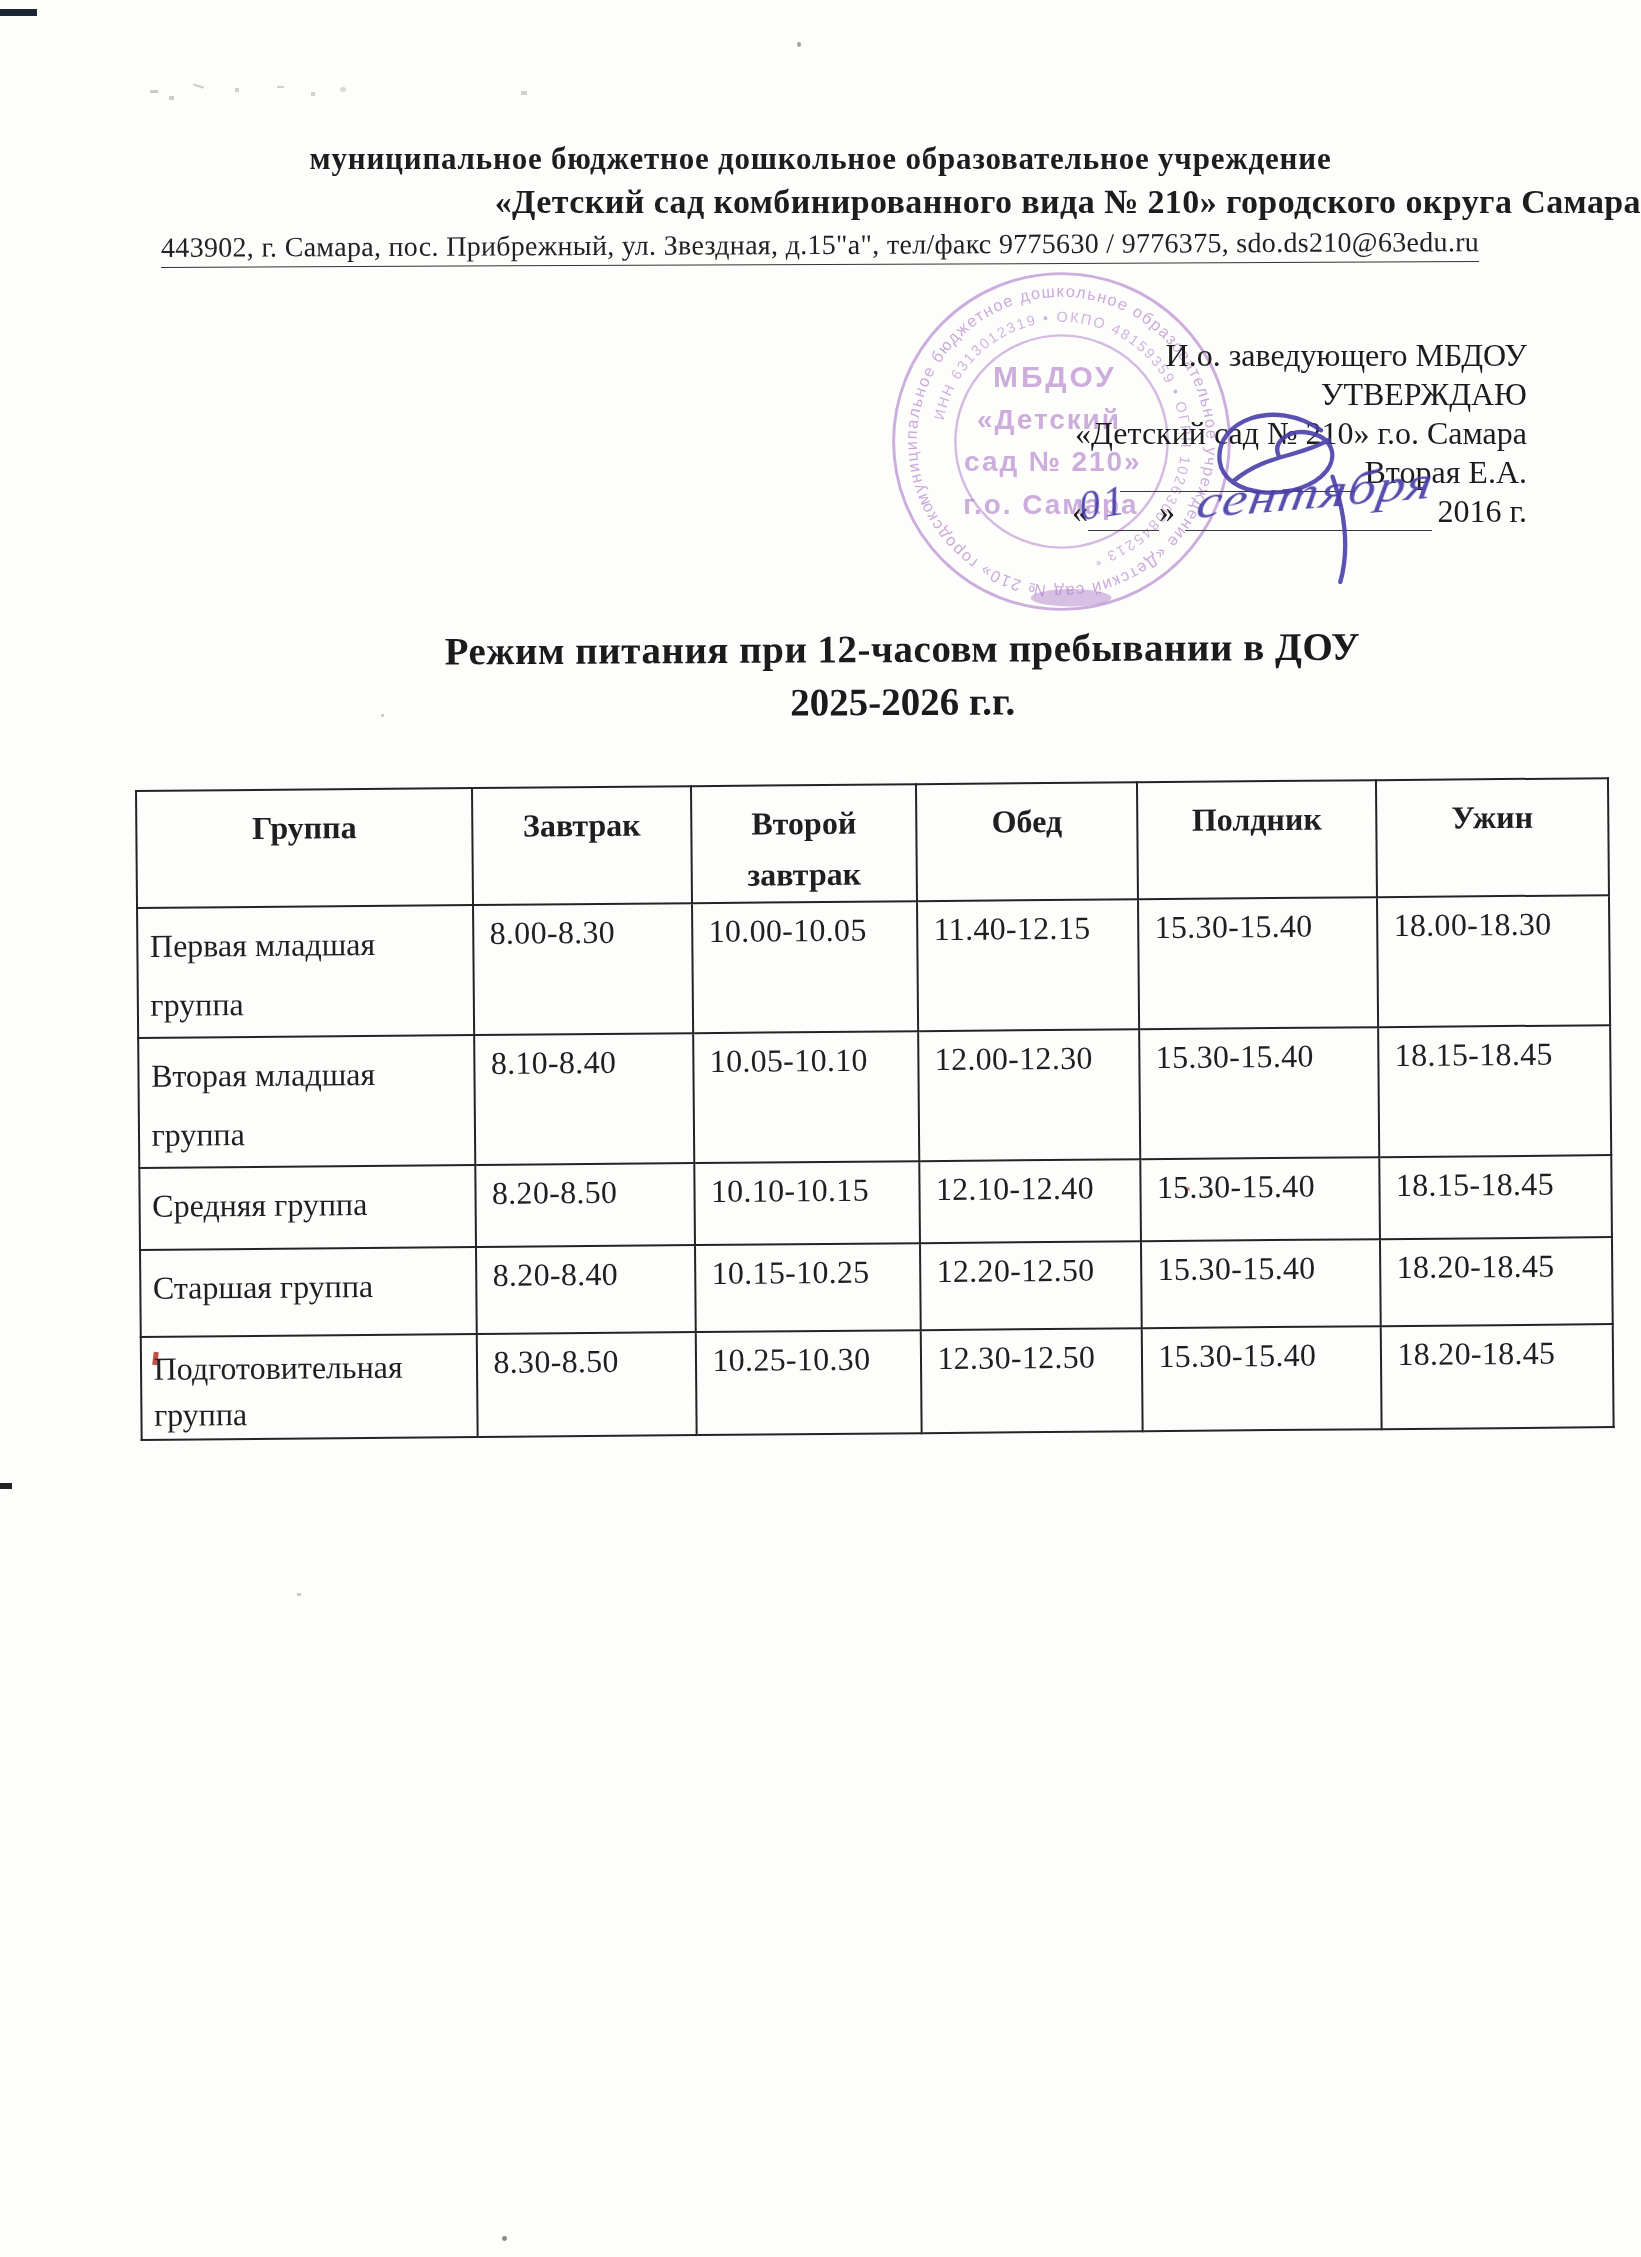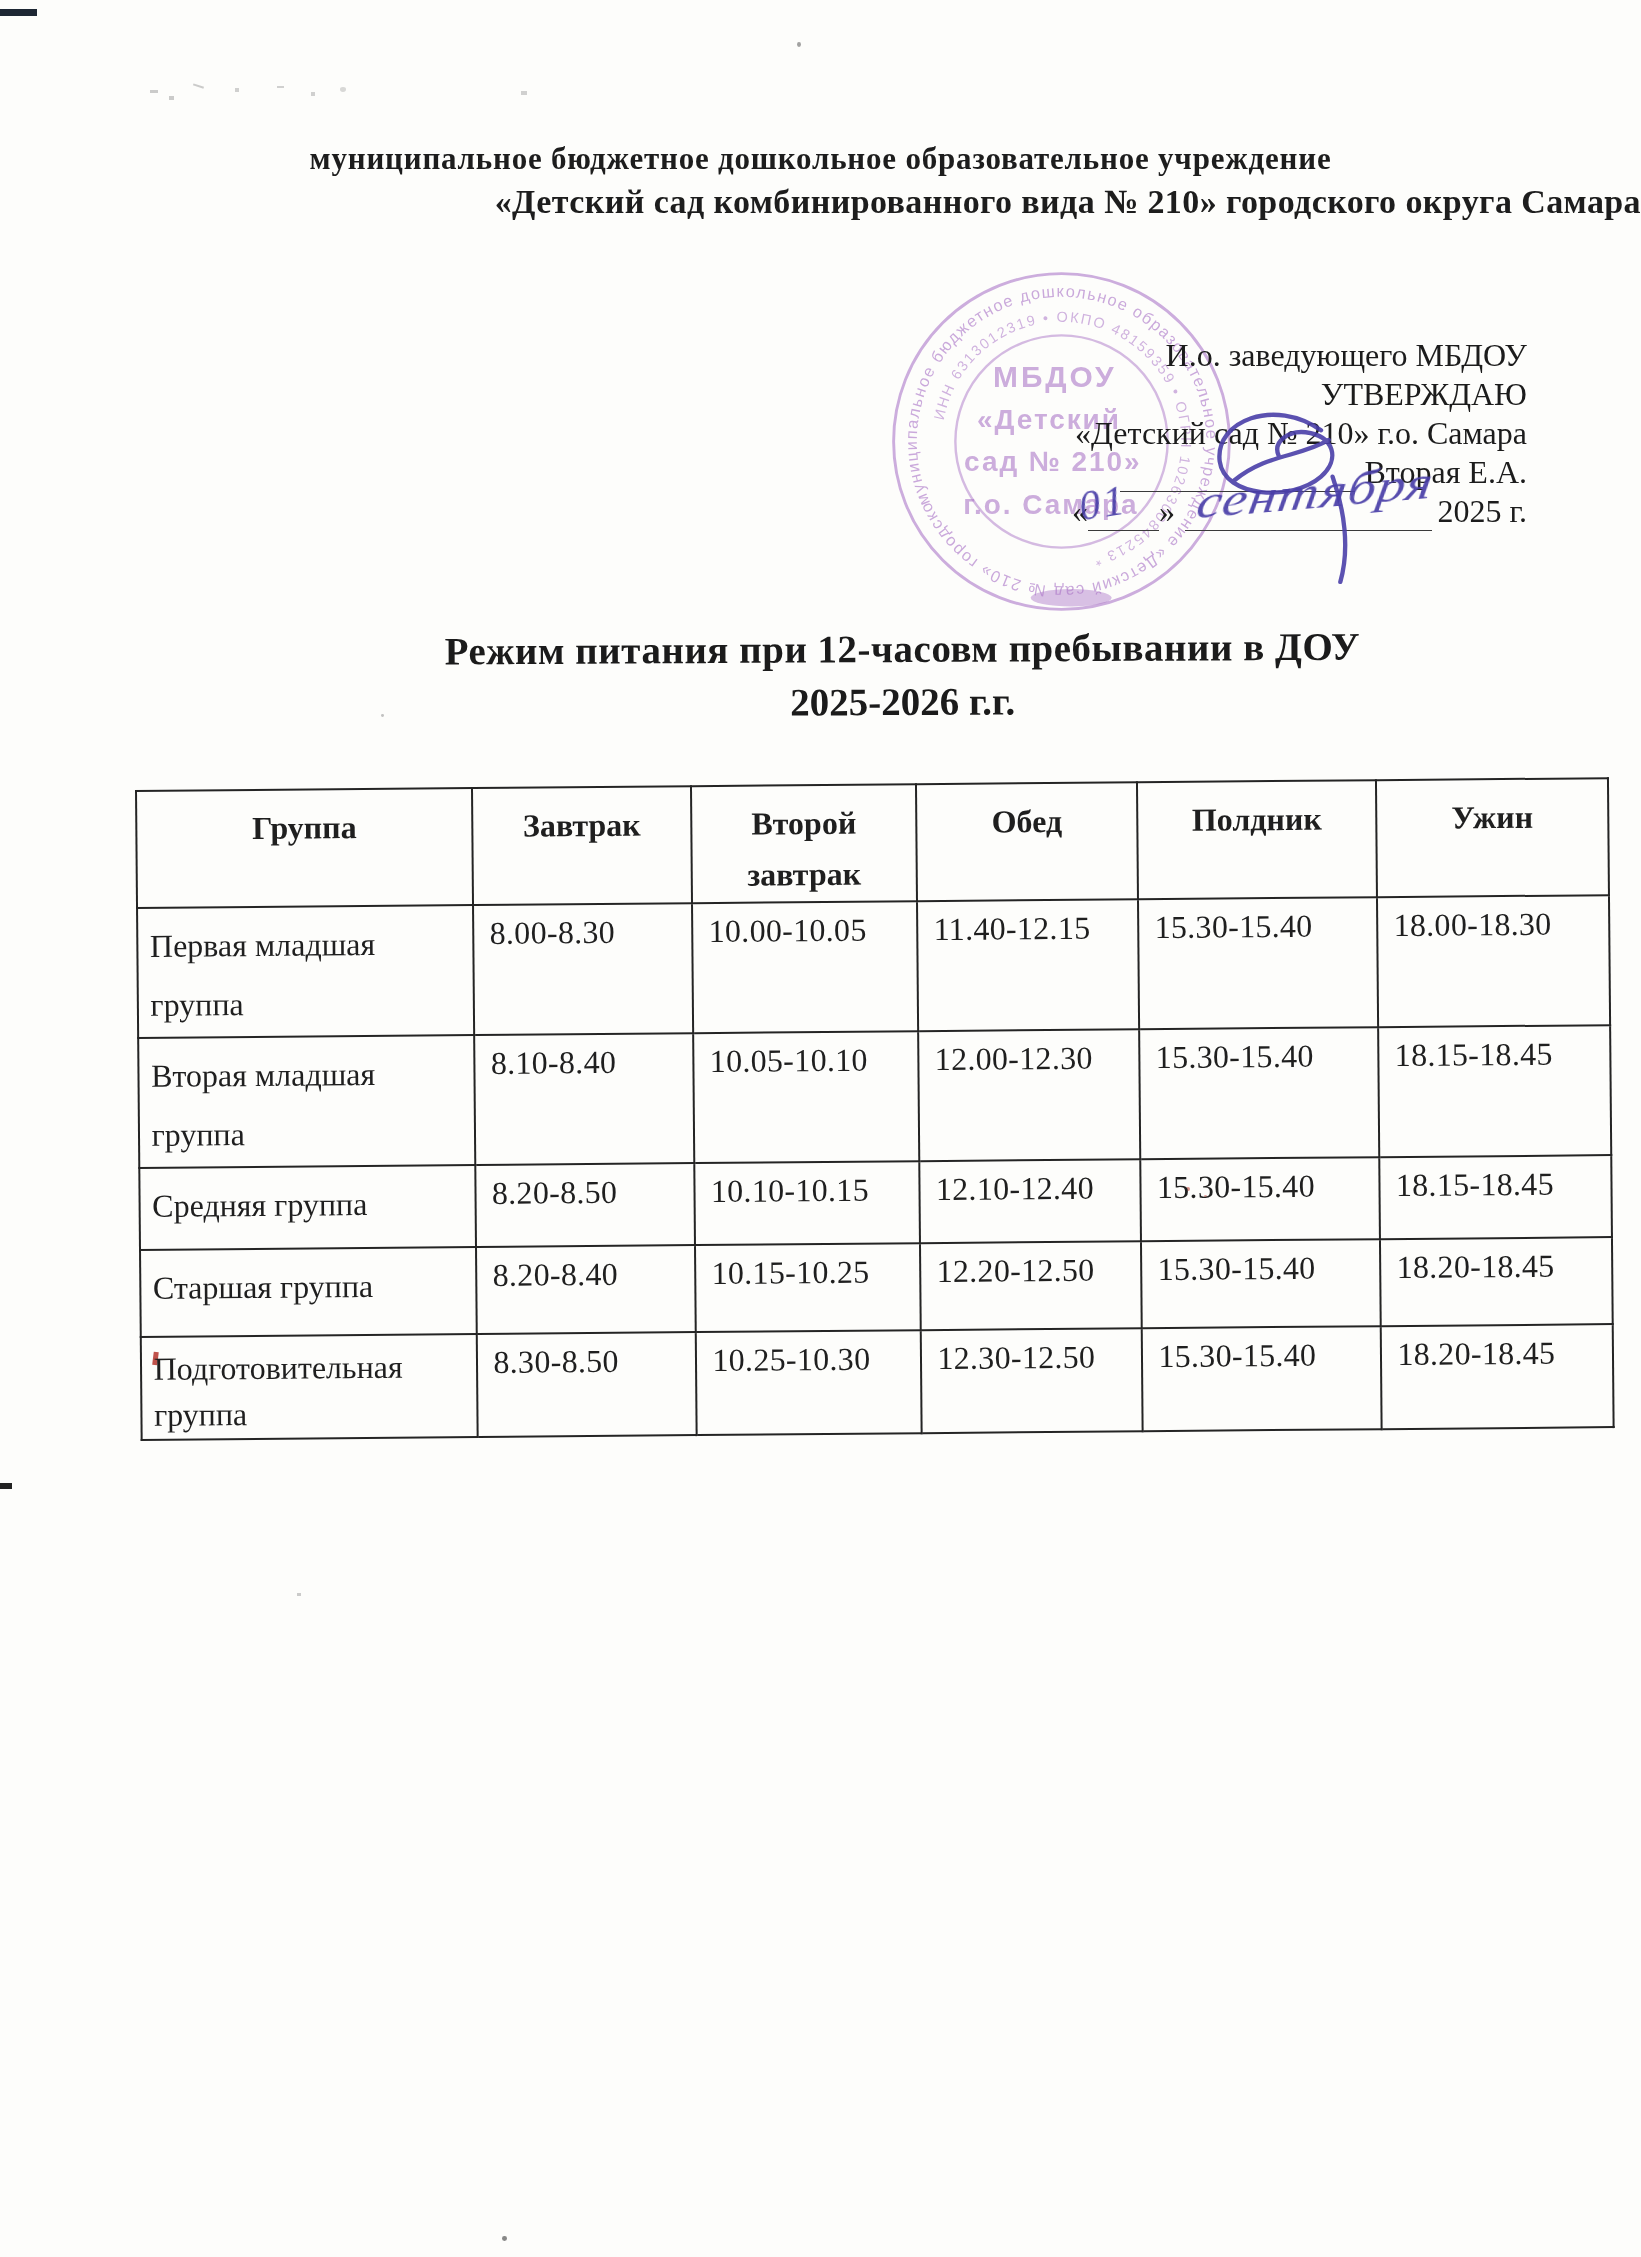--- a/index.html
+++ b/index.html
@@ -70,20 +70,21 @@
 <div class="art" style="left:0;top:1483px;width:11.6px;height:5.8px;background:#222;"></div>
 <div class="art" style="left:153px;top:1352px;width:4.8px;height:12.6px;background:#b5342c;opacity:.85;transform:rotate(7deg);"></div>
 <div class="art" style="left:1186px;top:1187px;width:3.9px;height:3.9px;background:#c0392b;opacity:.55;border-radius:50%;"></div>
 <div class="art" style="left:1204px;top:1195px;width:2.9px;height:2.9px;background:#c0392b;opacity:.45;border-radius:50%;"></div>
 <div class="art" style="left:297px;top:1593px;width:3.9px;height:2.9px;background:#999;opacity:.5;"></div>
 <div class="art" style="left:502px;top:2236px;width:4.8px;height:4.8px;background:#555;opacity:.7;border-radius:50%;"></div>
 
 <div class="abs doc-header">
   <div class="org-line1">муниципальное бюджетное дошкольное образовательное учреждение</div>
   <div class="org-line2">«Детский сад комбинированного вида № 210» городского округа Самара</div>
+  <div class="org-line3"><span>443902, г. Самара, пос. Прибрежный, ул. Звездная, д.15"а", тел/факс 9775630 / 9776375, sdo.ds210@63edu.ru</span></div>
 </div>
 
 <svg class="abs stamp" viewBox="0 0 370 370">
   <defs>
     <path id="ringO" d="M 185,35 A 150,150 0 1 1 184.9,35"></path>
     <path id="ringI" d="M 185,61 A 124,124 0 1 1 184.9,61"></path>
   </defs>
   <circle cx="185" cy="185" r="174" fill="none" stroke="#9d5fbf" stroke-width="3" opacity=".6"></circle>
   <circle cx="185" cy="185" r="110" fill="none" stroke="#9d5fbf" stroke-width="2.5" opacity=".5"></circle>
   <g transform="rotate(-115 185 185)" opacity=".62">
@@ -104,21 +105,21 @@
   </g>
   <ellipse cx="195" cy="347" rx="42" ry="9" fill="#9d5fbf" opacity=".45"></ellipse>
 </svg>
 
 <div class="abs approval">
   <div>И.о. заведующего МБДОУ</div>
   <div>УТВЕРЖДАЮ</div>
   <div>«Детский сад № 210» г.о. Самара</div>
   <div><span class="blank-line sig-blank"></span><span>Вторая Е.А.</span></div>
   <div>
-    <span>«</span><span class="blank-line day-blank"></span><span>»</span><span class="blank-line month-blank"></span><span>2025 г.</span>
+    <span>«</span><span class="blank-line day-blank"></span><span>»</span><span class="blank-line month-blank"></span><span>2016 г.</span>
   </div>
 </div>
 
 <div class="abs ink ink-day">01</div>
 <div class="abs ink ink-month">сентября</div>
 <svg class="abs sig-svg" width="502" height="222" viewBox="0 0 520 230">
   <g fill="none" stroke="#4a3fa8" stroke-width="4.5" stroke-linecap="round" opacity=".9">
     <path d="M 288,48 C 240,14 178,38 183,80 C 188,118 258,122 288,96 C 308,78 302,54 272,50 C 254,48 238,60 244,74"></path>
     <path d="M 198,100 C 232,72 266,76 296,58"></path>
     <path d="M 300,96 C 312,130 318,170 308,205"></path>

